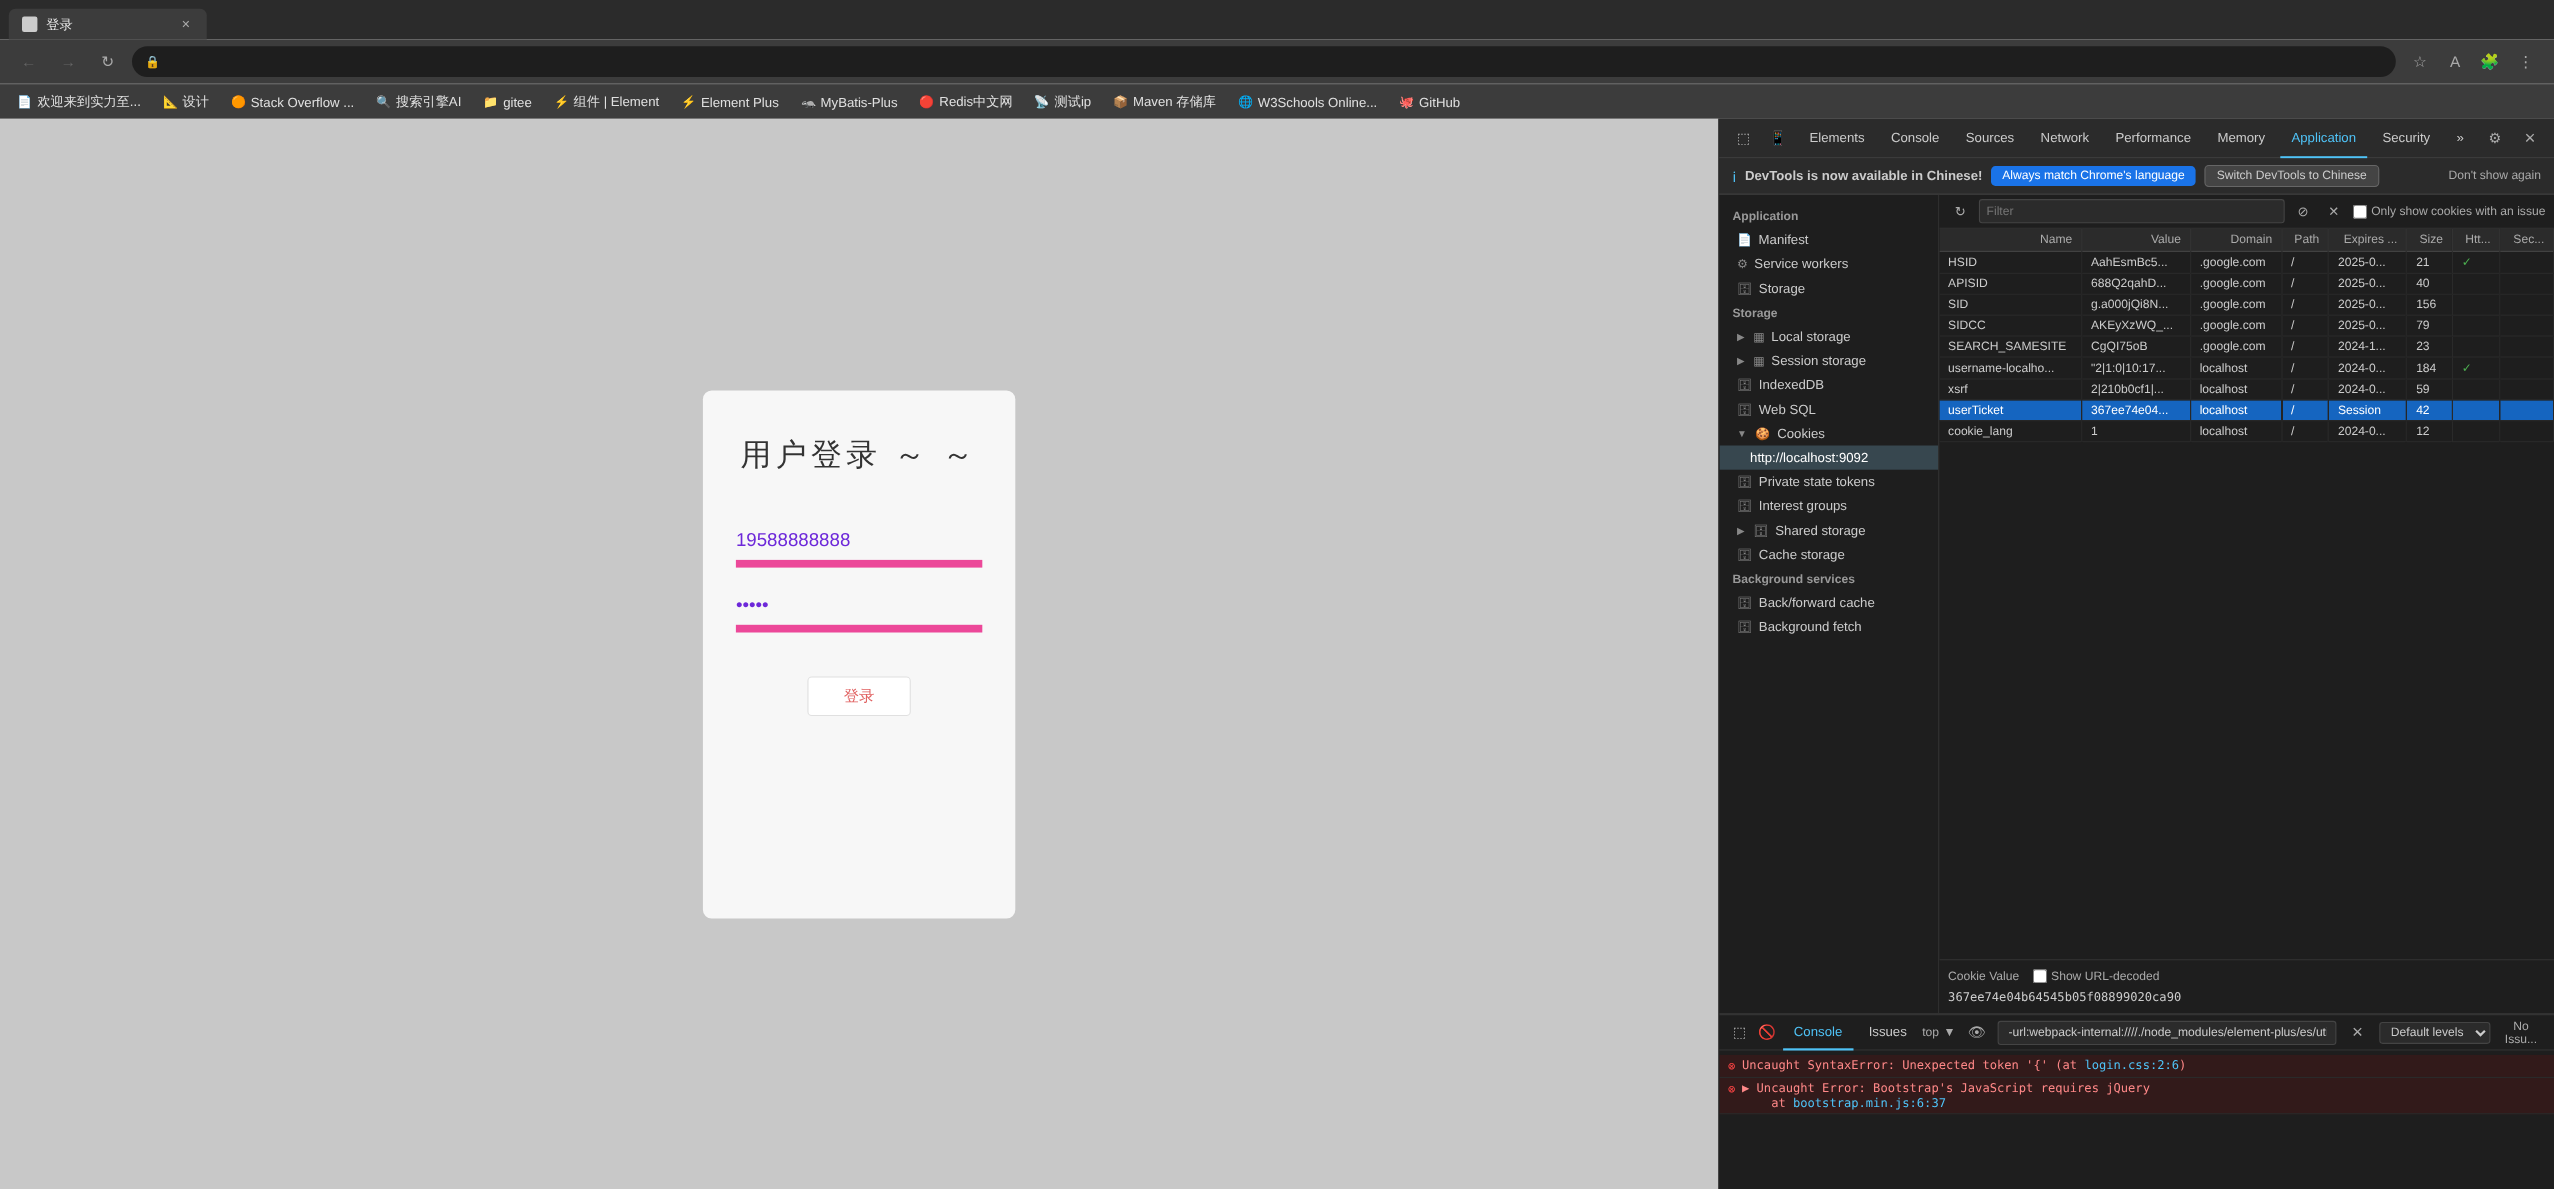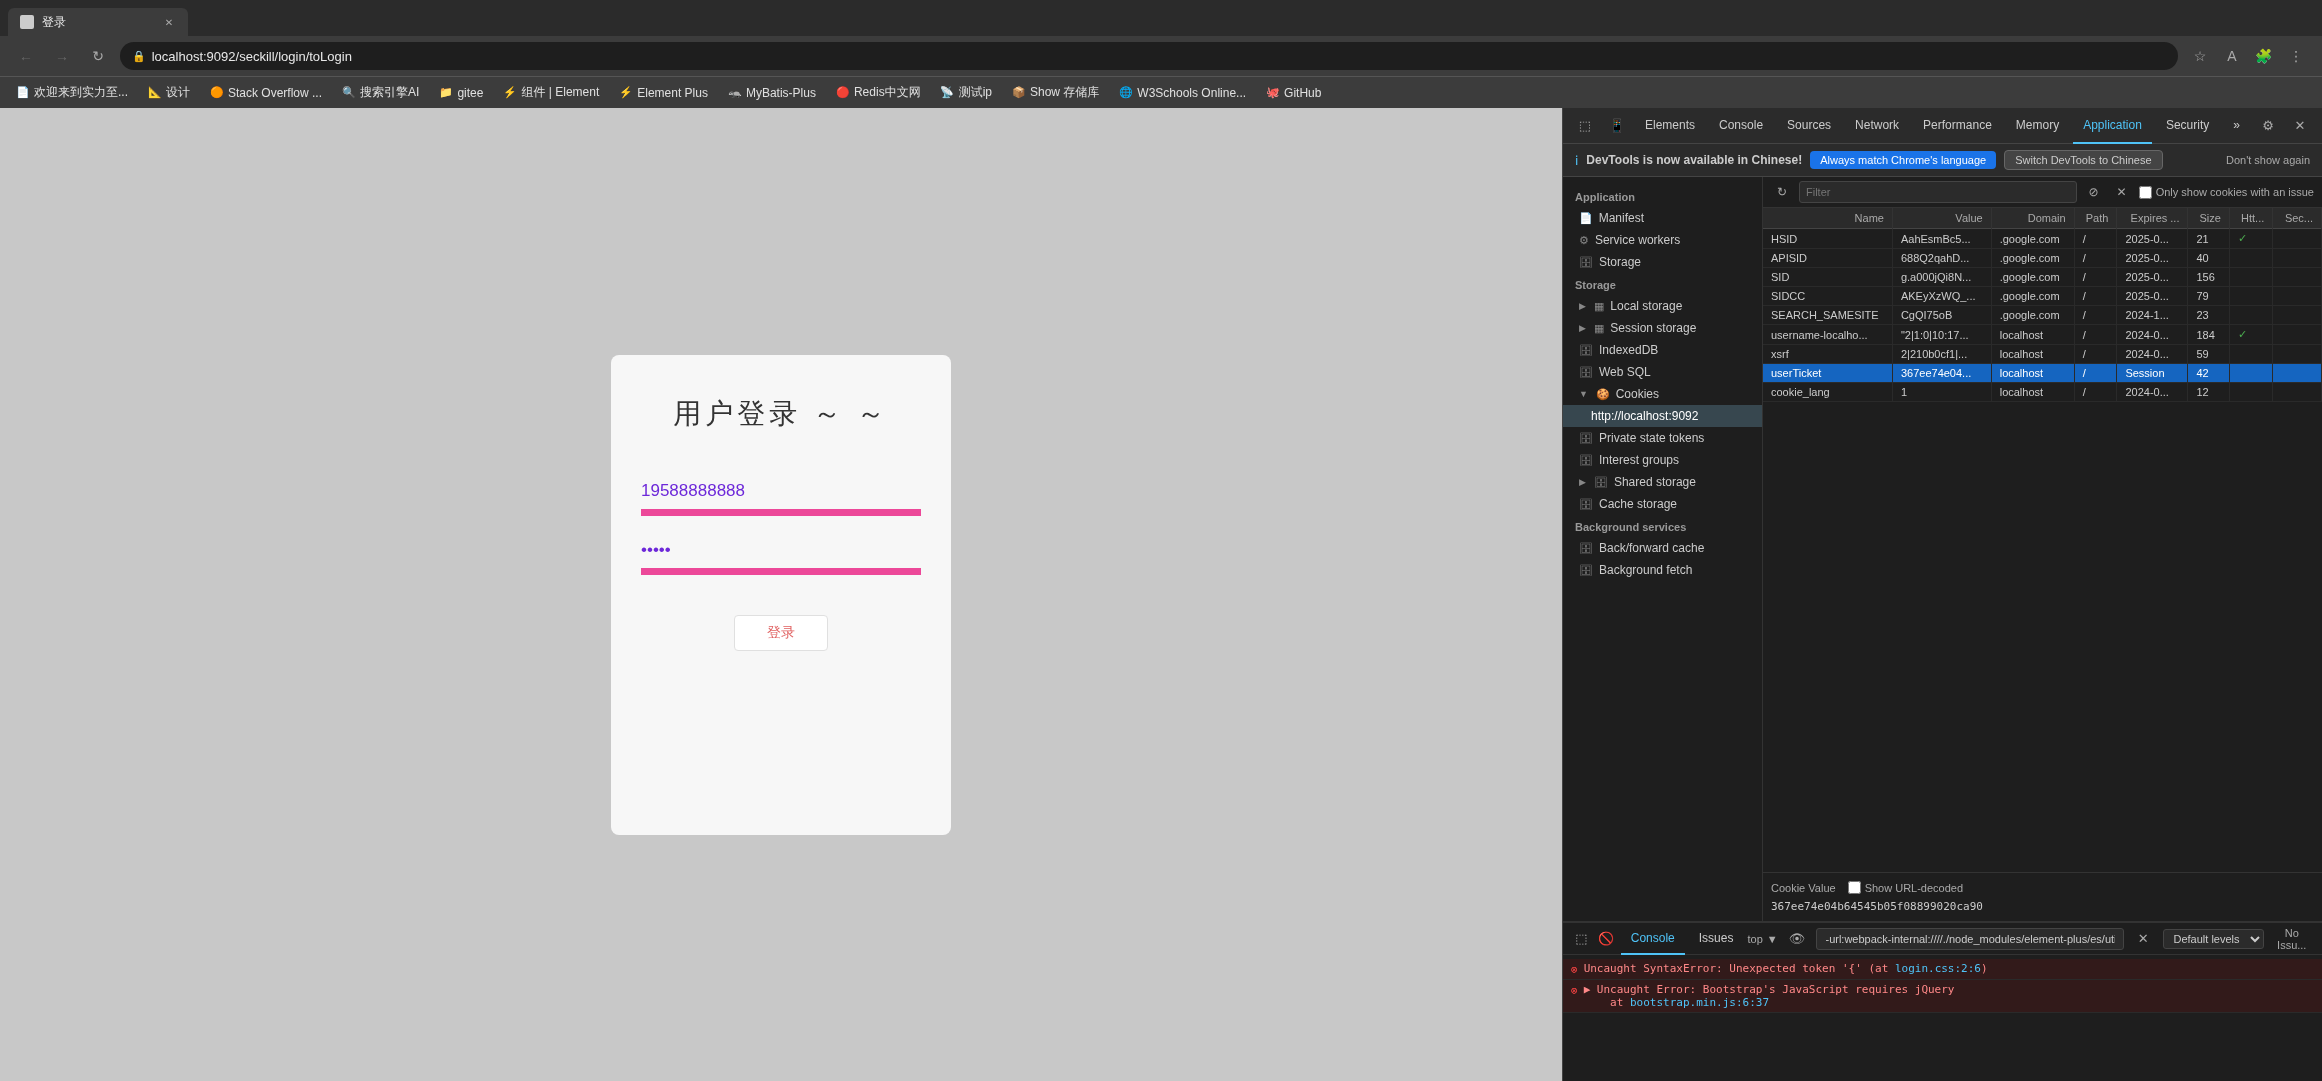--- a/index.html
+++ b/index.html
@@ -20,21 +20,21 @@
 
     .bookmarks-bar { height: 32px; background: #3c3c3c; display: flex; align-items: center; padding: 0 8px; gap: 4px; border-top: 1px solid #555; overflow: hidden; }
     .bookmark-item { display: flex; align-items: center; gap: 4px; padding: 3px 8px; border-radius: 4px; cursor: pointer; font-size: 12px; color: #e0e0e0; white-space: nowrap; }
     .bookmark-icon { width: 14px; height: 14px; font-size: 11px; display: flex; align-items: center; justify-content: center; }
 
     
     .main-content { display: flex; height: calc(1081px - 108px); position: relative; }
 
     
     .login-page { flex: 1; background: #c8c8c8; display: flex; align-items: center; justify-content: center; }
-    .login-card { width: 340px; height: 480px; background: rgba(255,255,255,0.85); border-radius: 8px; display: flex; flex-direction: column; align-items: center; padding: 40px 30px; gap: 20px; }
+    .login-card { width: 284px; height: 480px; background: rgba(255,255,255,0.85); border-radius: 8px; display: flex; flex-direction: column; align-items: center; padding: 40px 30px; gap: 20px; }
     .login-title { font-size: 28px; color: #333; font-weight: 400; letter-spacing: 4px; }
     .login-input-group { width: 100%; display: flex; flex-direction: column; gap: 16px; margin-top: 20px; }
     .login-input { width: 100%; border: none; border-bottom: 7px solid #ec4899; padding: 8px 0; font-size: 17px; background: transparent; outline: none; color: #6d28d9; }
     .login-btn { margin-top: 20px; padding: 8px 32px; background: #fff; border: 1px solid #e0e0e0; border-radius: 4px; color: #e06060; font-size: 14px; cursor: pointer; }
 
     
     .devtools-panel { width: 760px; background: #1e1e1e; border-left: 1px solid #444; display: flex; flex-direction: column; font-size: 12px; color: #ccc; }
 
     
     .devtools-toolbar { display: flex; align-items: center; background: #2b2b2b; border-bottom: 1px solid #444; height: 36px; padding: 0 8px; gap: 4px; }
@@ -120,21 +120,20 @@
       <div class="tab-close">✕</div>
     </div>
   </div>
 
   <div class="address-bar">
     <div class="nav-btn disabled">←</div>
     <div class="nav-btn disabled">→</div>
     <div class="nav-btn">↻</div>
     <div class="url-bar">
       <span class="url-bar-icon">🔒</span>
-      <span class="url-text">localhost:9092/seckill/login/toLogin</span>
     </div>
     <div class="browser-actions">
       <div class="browser-action-btn">☆</div>
       <div class="browser-action-btn">A</div>
       <div class="browser-action-btn">🧩</div>
       <div class="browser-action-btn">⋮</div>
     </div>
   </div>
 
   <div class="bookmarks-bar">
@@ -173,21 +172,21 @@
     <div class="bookmark-item">
       <span class="bookmark-icon">🔴</span>
       <span>Redis中文网</span>
     </div>
     <div class="bookmark-item">
       <span class="bookmark-icon">📡</span>
       <span>测试ip</span>
     </div>
     <div class="bookmark-item">
       <span class="bookmark-icon">📦</span>
-      <span>Show 存储库</span>
+      <span>Maven 存储库</span>
     </div>
     <div class="bookmark-item">
       <span class="bookmark-icon">🌐</span>
       <span>W3Schools Online...</span>
     </div>
     <div class="bookmark-item">
       <span class="bookmark-icon">🐙</span>
       <span>GitHub</span>
     </div>
   </div>

